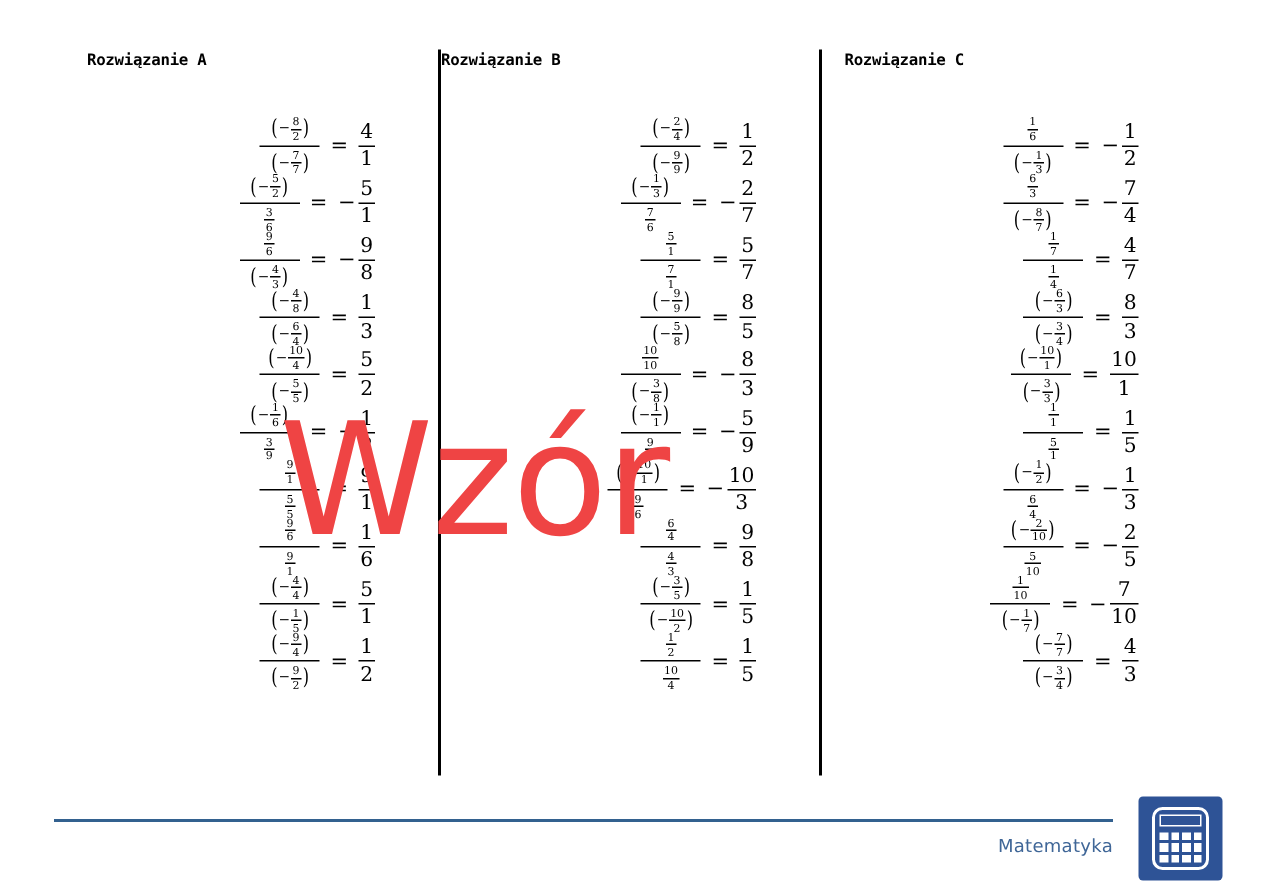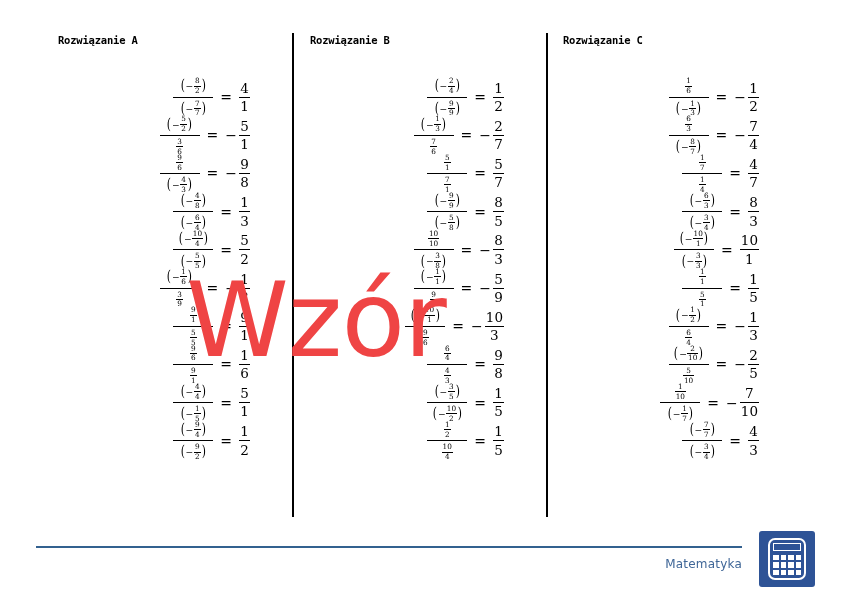--- a/index.html
+++ b/index.html
@@ -33,21 +33,21 @@
   .col-head {
     position: absolute;
     font-family: "DejaVu Sans Mono", monospace;
     font-weight: bold;
     font-size: 10.5px;
     color: #000000;
     letter-spacing: -0.2px;
     white-space: nowrap;
   }
   .col-head.a { left: 58px; }
-  .col-head.b { left: 310px; }
+  .col-head.b { left: 294px; }
   .col-head.c { left: 563px; }
 
   
   .vrule {
     position: absolute;
     top: 33px;
     width: 1.6px;
     height: 484px;
     background: #000000;
   }

